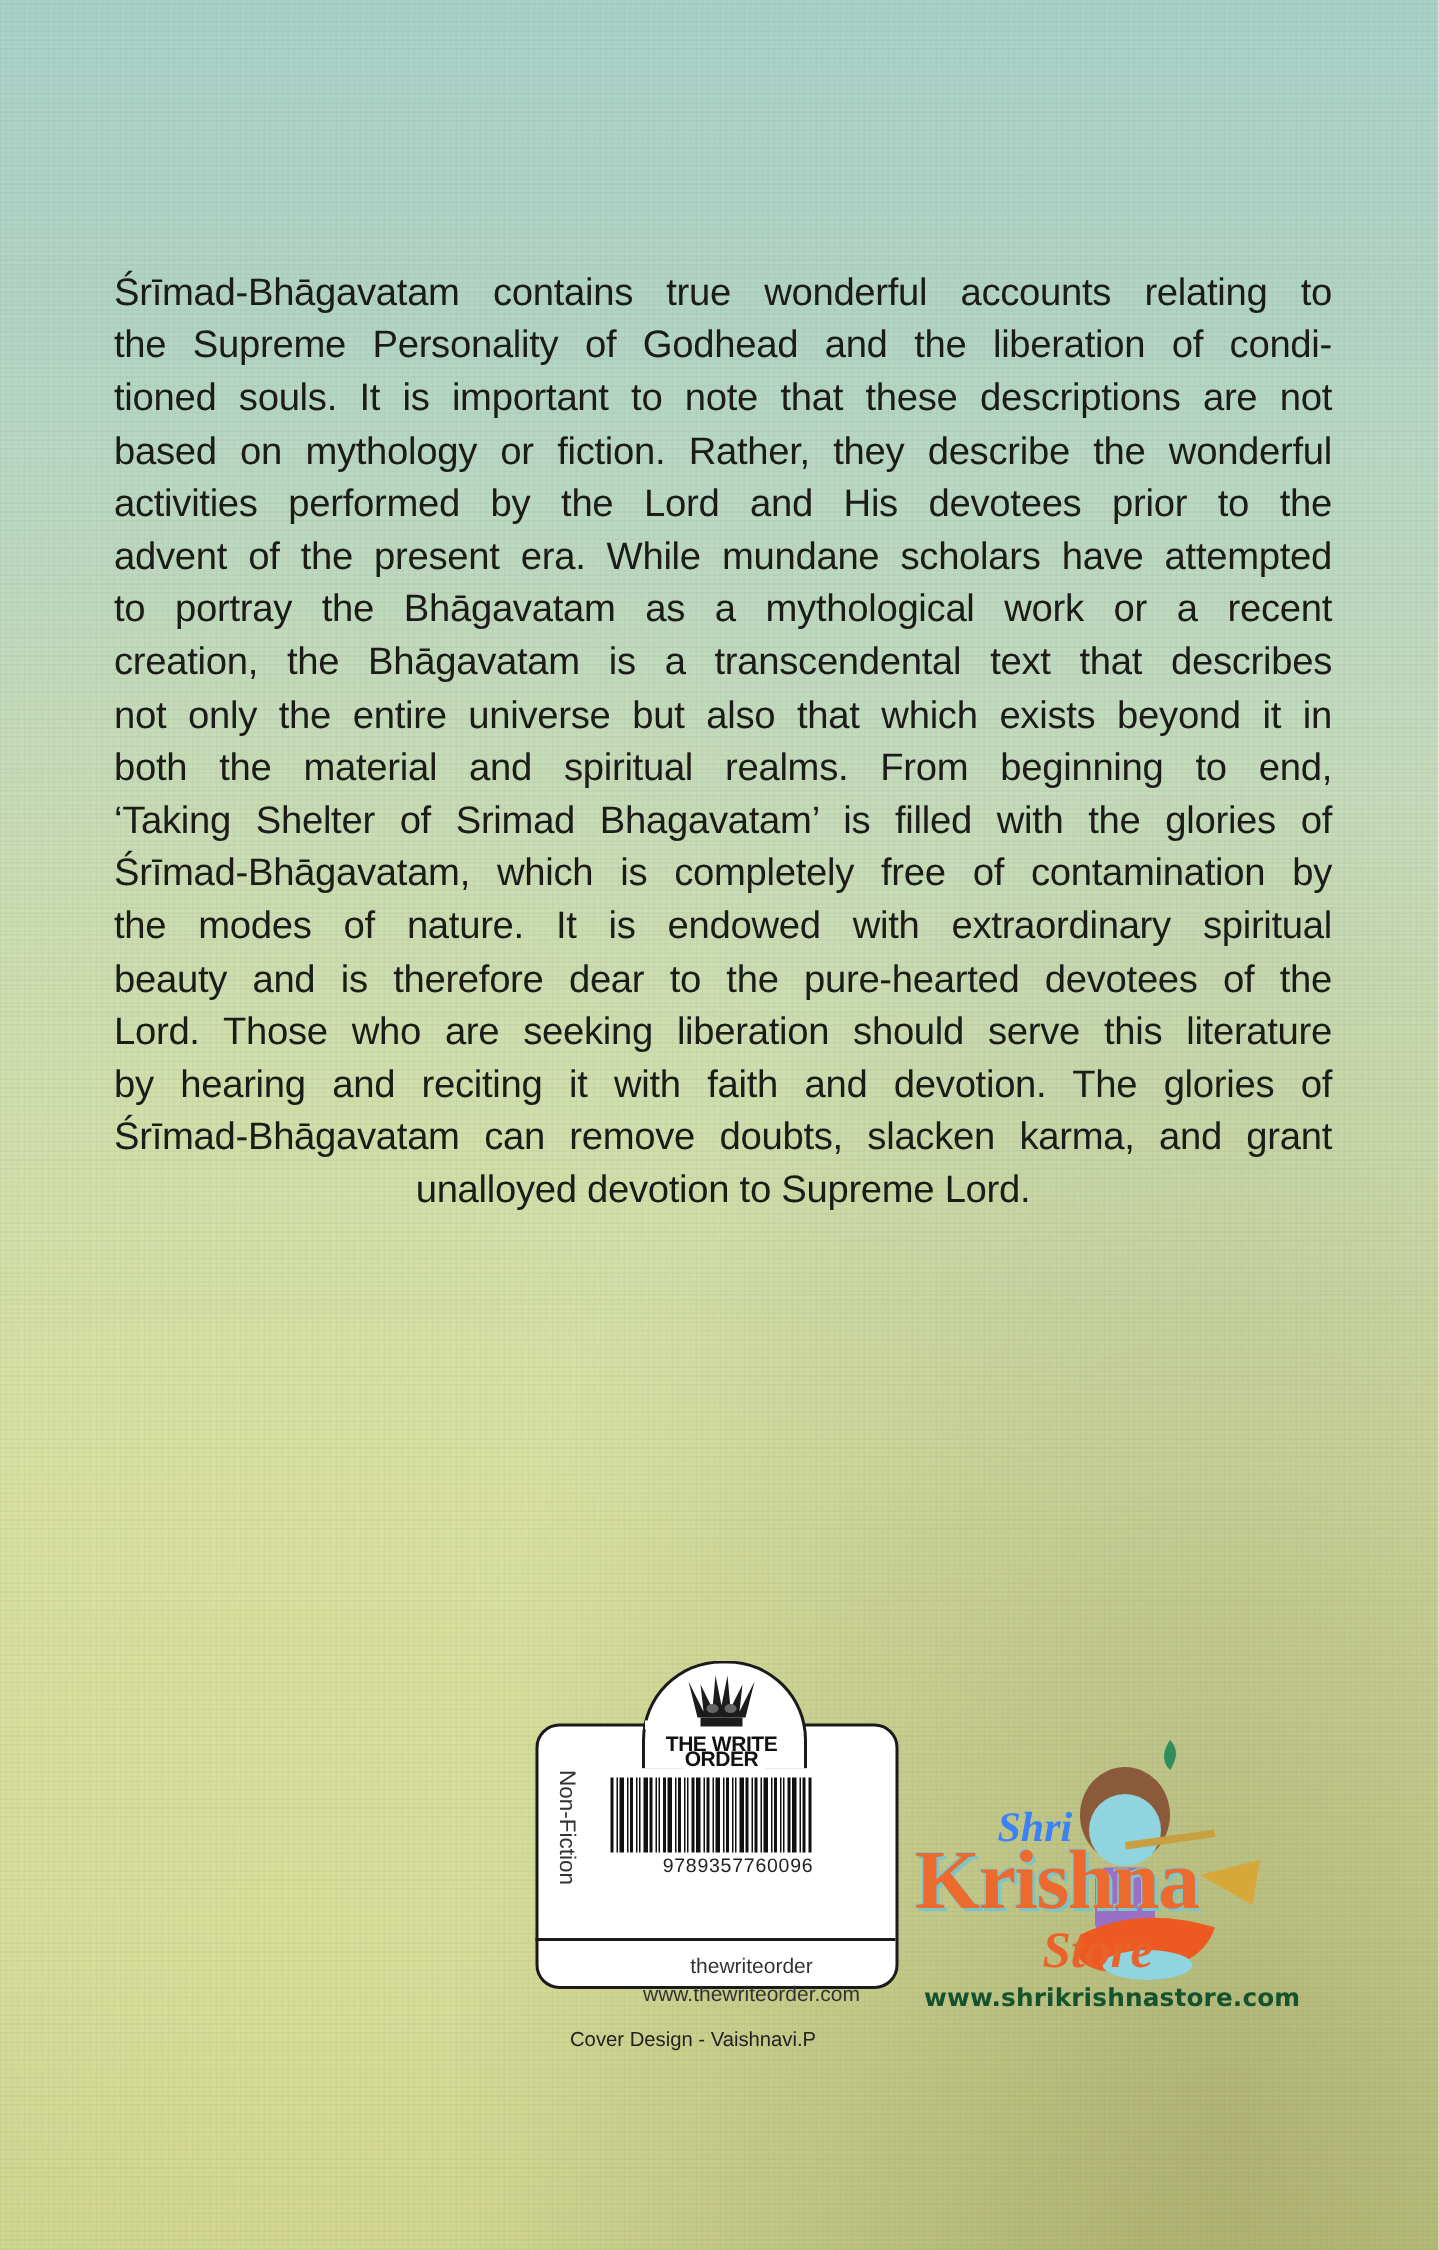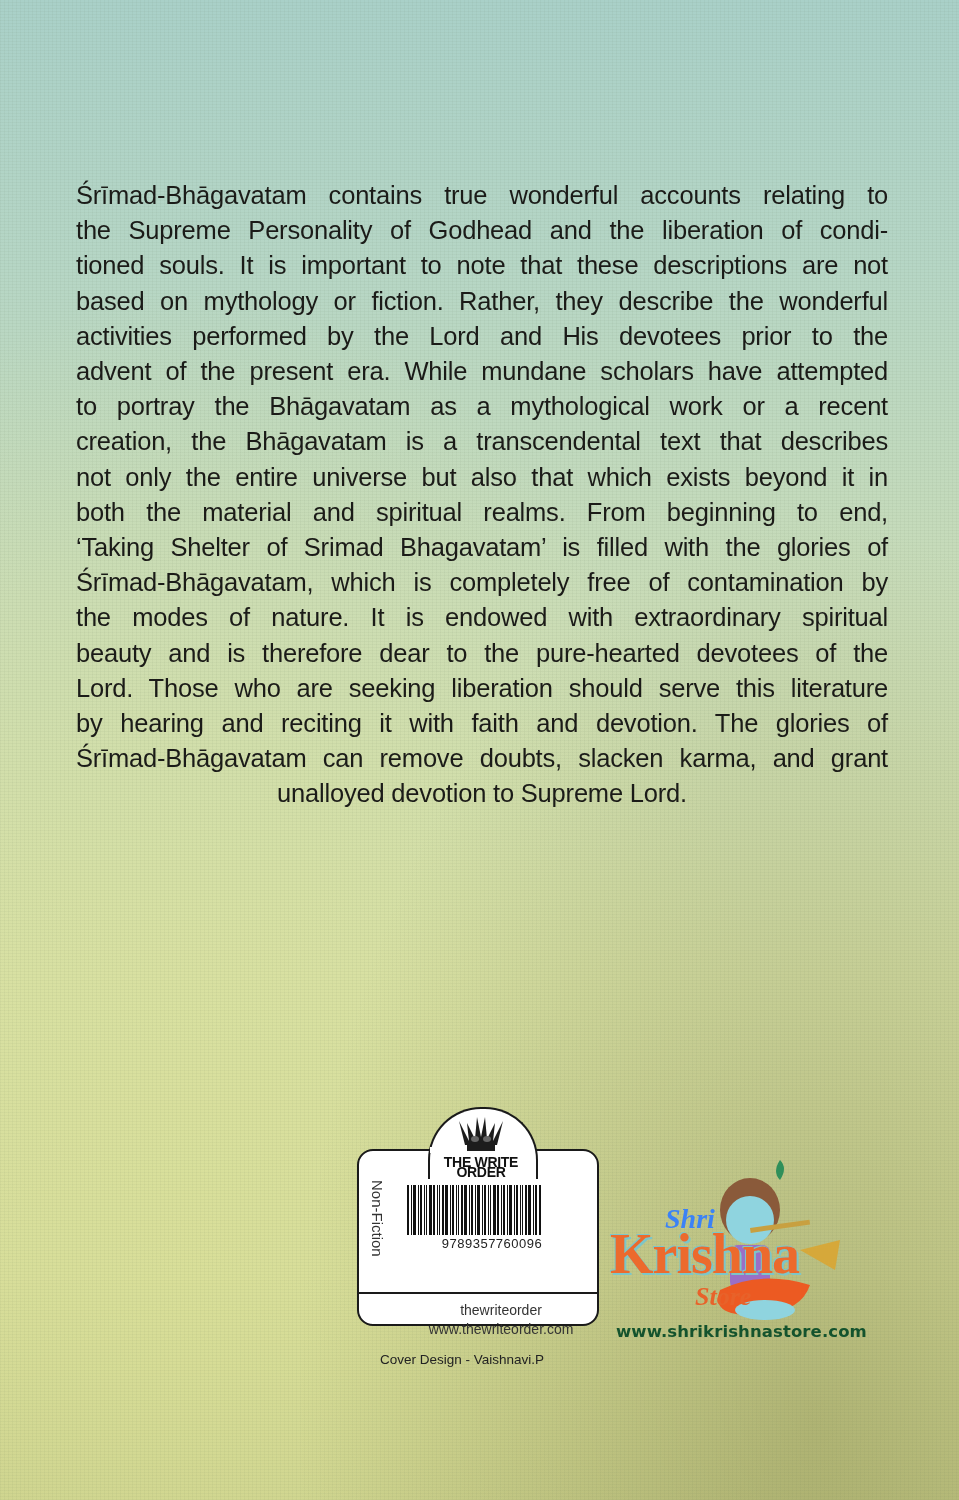--- a/index.html
+++ b/index.html
@@ -70,21 +70,21 @@
     position: absolute; left: 665px; top: 1203px; font-family: "Liberation Serif", serif;
     font-style: italic; font-weight: bold; font-size: 28px; color: #3b82f6;
   }
   .store-krishna {
     position: absolute; left: 610px; top: 1222px; font-family: "Liberation Serif", serif;
     font-weight: bold; font-size: 56px; color: #ec6a2d; letter-spacing: -1px;
     text-shadow: 2px 2px 0 #7cc6c9, -1px -1px 0 #7cc6c9;
   }
   .store-store {
     position: absolute; left: 695px; top: 1282px; font-family: "Liberation Serif", serif;
-    font-style: italic; font-weight: bold; font-size: 26px; color: #e8622a;
+    font-style: italic; font-weight: bold; font-size: 34px; color: #e8622a;
   }
   .store-url {
     position: absolute; left: 616px; top: 1322px; font-family: "DejaVu Sans", sans-serif;
     font-weight: bold; font-size: 16.5px; color: #14532d; letter-spacing: 0.1px;
   }
 </style>
 </head>
 <body>
 
 <div class="texture"></div>

